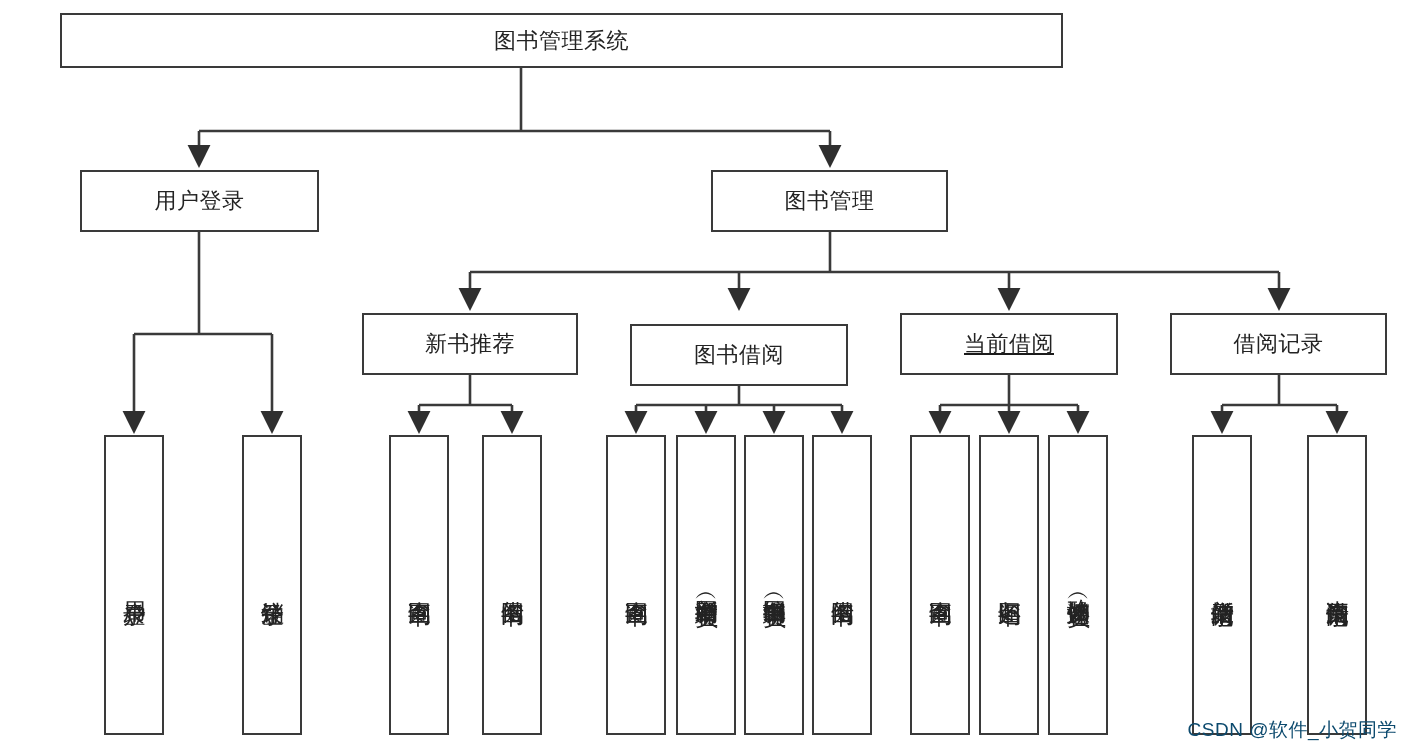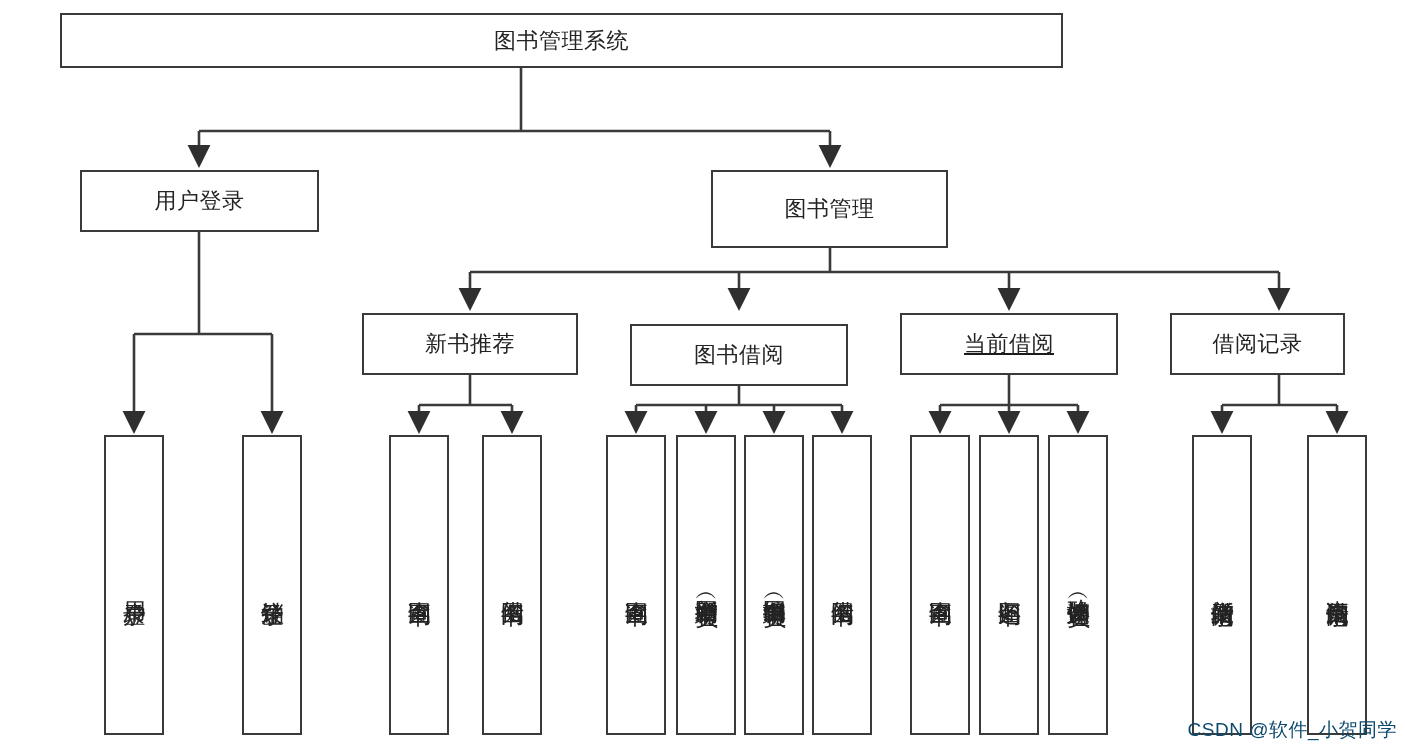--- a/index.html
+++ b/index.html
@@ -123,37 +123,37 @@
   </svg>
 
   <div class="node" style="left:20px; top:13px; width:1003px; height:55px;margin-left:40px;">
     <span class="lbl">图书管理系统</span>
   </div>
 
   <div class="node" style="left:80px; top:170px; width:239px; height:62px;">
     <span class="lbl">用户登录</span>
   </div>
 
-  <div class="node" style="left:711px; top:170px; width:237px; height:78px;">
+  <div class="node" style="left:711px; top:170px; width:237px; height:62px;">
     <span class="lbl">图书管理</span>
   </div>
 
   <div class="node" style="left:362px; top:313px; width:216px; height:62px;">
     <span class="lbl">新书推荐</span>
   </div>
 
   <div class="node" style="left:630px; top:313px; width:218px; height:62px;margin-top:11px;">
     <span class="lbl">图书借阅</span>
   </div>
 
   <div class="node" style="left:900px; top:313px; width:218px; height:62px;text-decoration:underline;">
     <span class="lbl">当前借阅</span>
   </div>
 
-  <div class="node" style="left:1170px; top:313px; width:175px; height:62px;">
+  <div class="node" style="left:1170px; top:313px; width:217px; height:62px;">
     <span class="lbl">借阅记录</span>
   </div>
 
   <div class="node vert" style="left:104px; top:435px; width:60px; height:300px;">
     <span class="lbl">用户登录</span>
   </div>
 
   <div class="node vert" style="left:242px; top:435px; width:60px; height:300px;">
     <span class="lbl">注销登录</span>
   </div>

